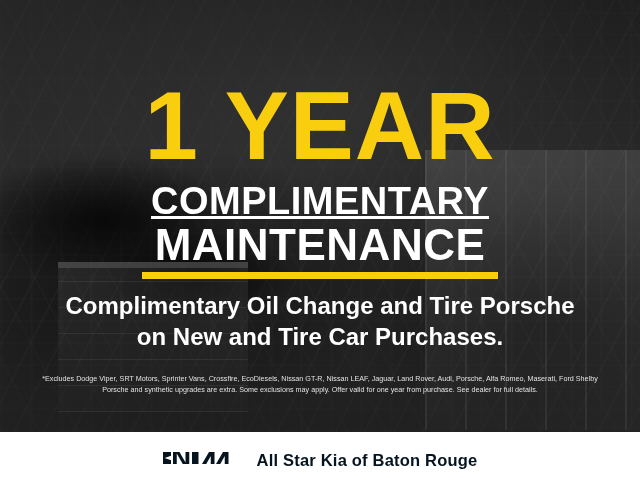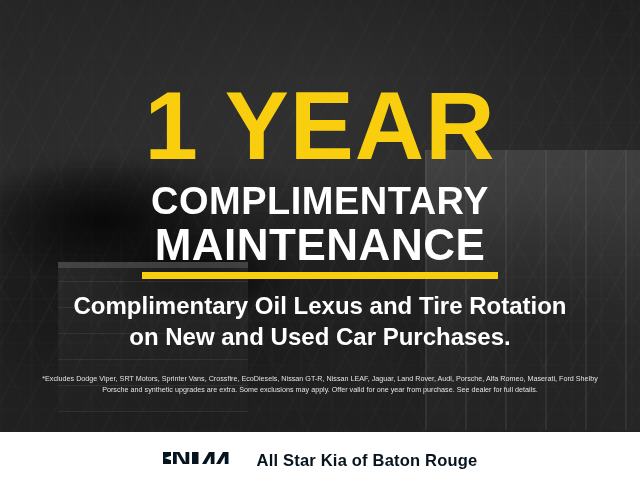--- a/index.html
+++ b/index.html
@@ -93,20 +93,21 @@
     position: absolute;
     top: 181px;
     left: 0;
     right: 0;
     font-size: 38px;
     line-height: 40px;
     font-weight: bold;
     color: #ffffff;
     letter-spacing: .5px;
     white-space: nowrap;
+    text-decoration: underline;
   }
   .subhead2 {
     position: absolute;
     top: 222px;
     left: 0;
     right: 0;
     font-size: 44px;
     line-height: 46px;
     font-weight: bold;
     color: #ffffff;
@@ -181,22 +182,22 @@
   <div class="content">
 
     <div class="headline">1 YEAR</div>
 
     <div class="subhead1">COMPLIMENTARY</div>
     <div class="subhead2">MAINTENANCE</div>
 
     <div class="rule"></div>
 
     <div class="body-copy">
-      <div>Complimentary Oil Lexus and Tire Rotation</div>
-      <div>on New and Used Car Purchases.</div>
+      <div>Complimentary Oil Change and Tire Porsche</div>
+      <div>on New and Tire Car Purchases.</div>
     </div>
 
     <div class="disclaimer">
       <div>*Excludes Dodge Viper, SRT Motors, Sprinter Vans, Crossfire, EcoDiesels, Nissan GT-R, Nissan LEAF, Jaguar, Land Rover, Audi, Porsche, Alfa Romeo, Maserati, Ford Shelby</div>
       <div>Porsche and synthetic upgrades are extra. Some exclusions may apply. Offer valid for one year from purchase. See dealer for full details.</div>
     </div>
 
   </div>
 
   <div class="footer">

